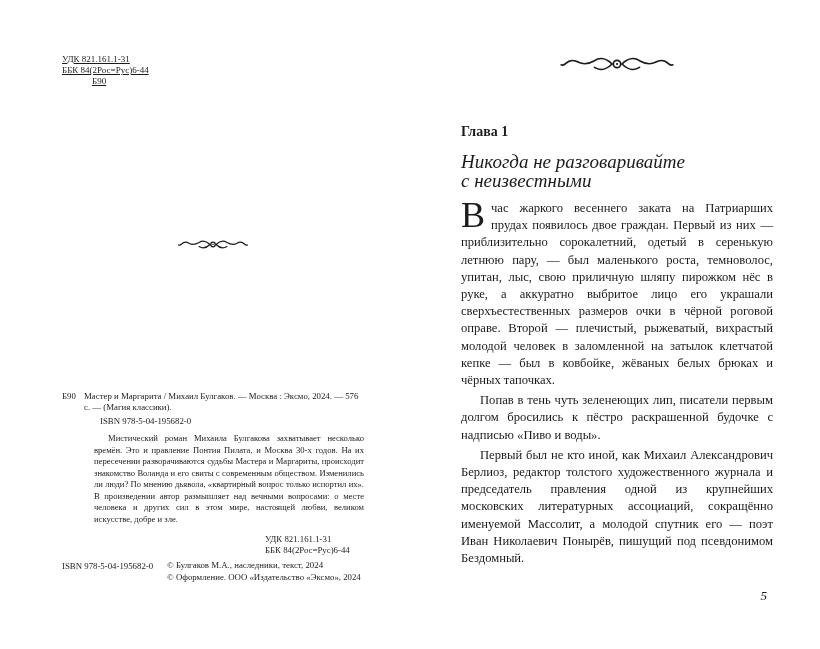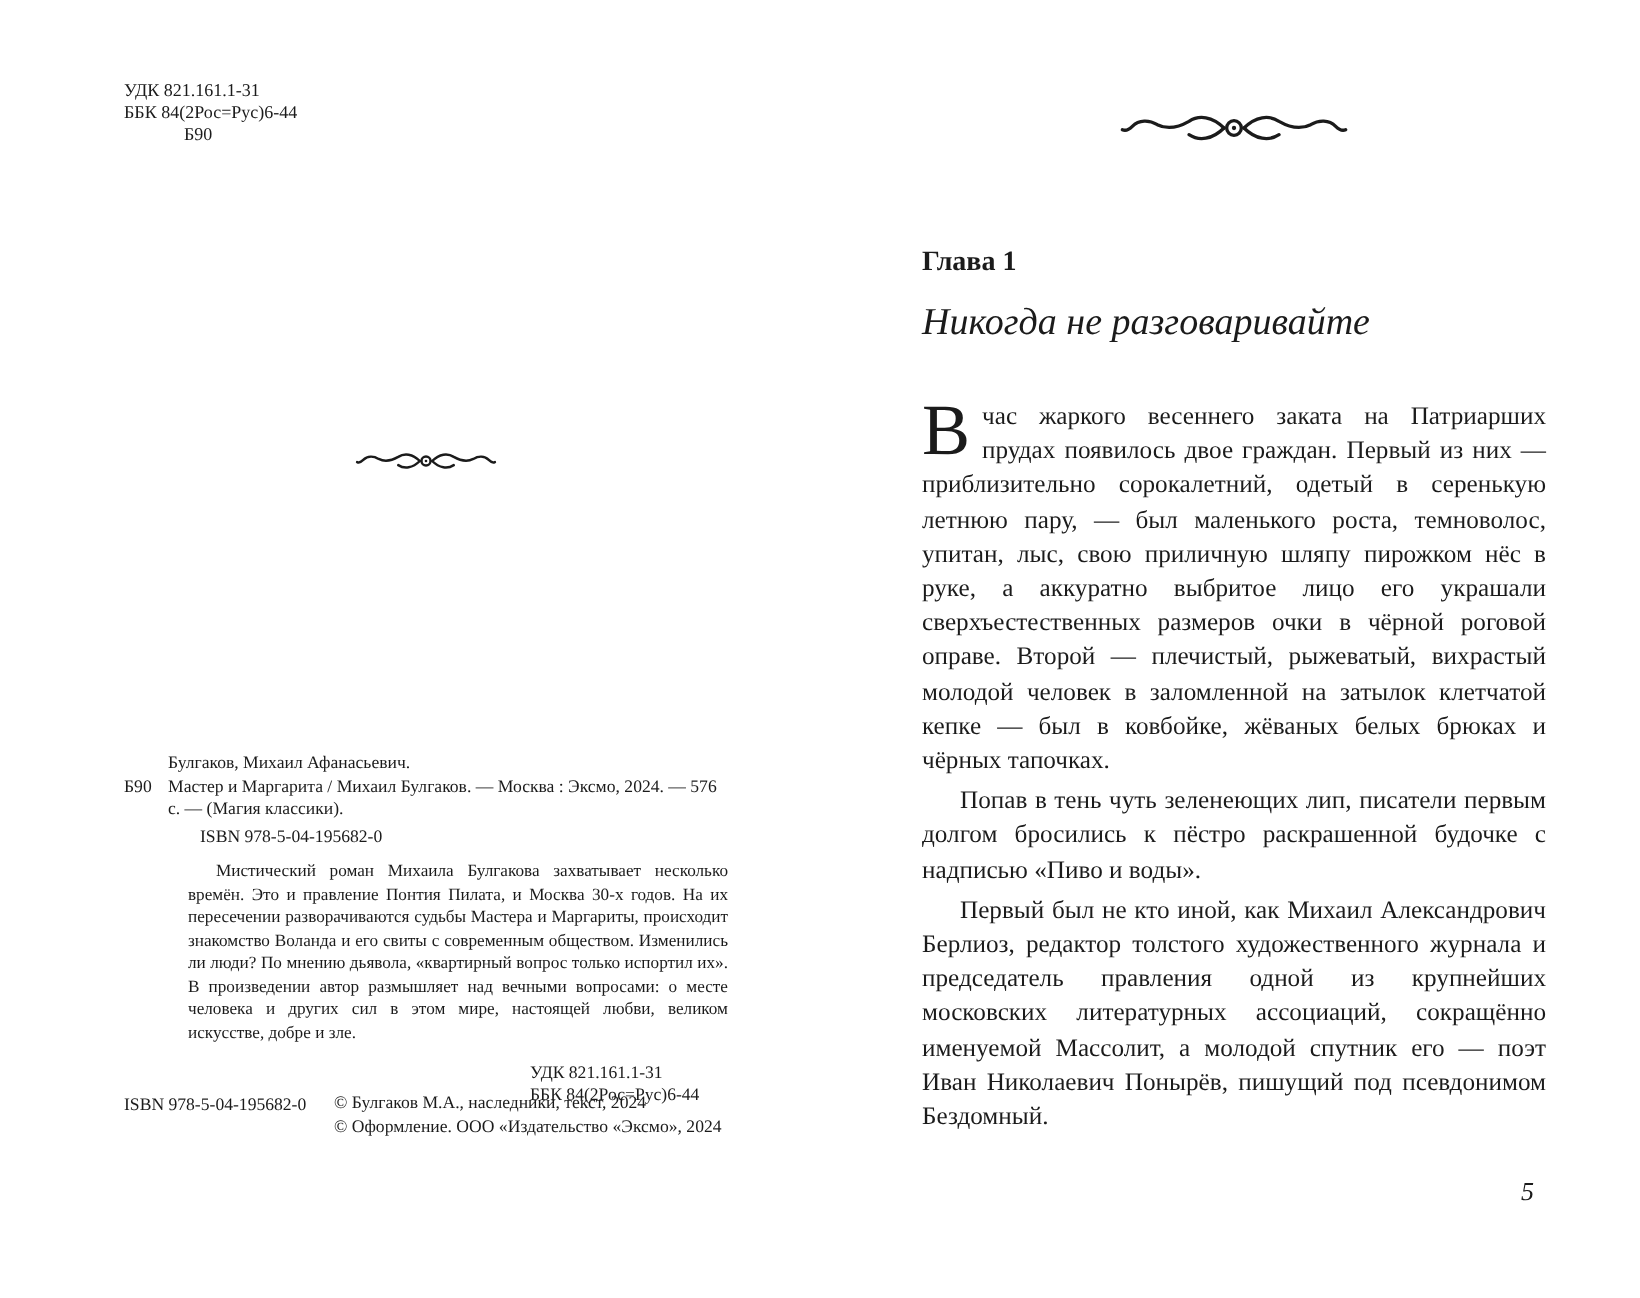--- a/index.html
+++ b/index.html
@@ -3,21 +3,21 @@
 <meta charset="utf-8">
 <style>
   html,body{margin:0;padding:0;}
   body{
     width:820px;height:649px;position:relative;overflow:hidden;
     background:#ffffff;color:#1b1b1b;
     font-family:"Liberation Serif",serif;
   }
   .page{position:absolute;}
   
-  .left-page{left:62px;top:38px;width:302px;height:575px;font-size:9px;line-height:11px;}
+  .left-page{left:62px;top:52px;width:302px;height:575px;font-size:9px;line-height:11px;text-decoration:underline;}
   .codes-top{margin-top:2px;}
   .codes-top .code-indent{padding-left:30px;}
   .orn-left{position:absolute;top:186px;left:0;width:100%;text-align:center;}
   .catalog{position:absolute;top:338px;left:0;width:100%;font-size:8.8px;line-height:11px;}
   .catalog-author{padding-left:22px;}
   .catalog-entry-row{position:relative;margin-top:1px;}
   .catalog-code{position:absolute;left:0;top:0;}
   .catalog-entry{margin-left:22px;}
   .catalog-isbn{margin-left:38px;margin-top:3px;}
   .annotation{margin-top:6px;text-align:justify;text-indent:14px;font-size:8.6px;line-height:11.5px;hyphens:auto;margin-left:32px;}
@@ -61,21 +61,20 @@
           <path d="M64 12 C57 5 49 4 43 8 C36 12 30 13 24 10 C19 7 13 7 9 11 C7 13 5 14 3 13"></path>
           <path d="M64 12 C57 19 49 20 43 16"></path>
           <path d="M76 12 C83 5 91 4 97 8 C104 12 110 13 116 10 C121 7 127 7 131 11 C133 13 135 14 137 13"></path>
           <path d="M76 12 C83 19 91 20 97 16"></path>
         </g>
       </svg>
     </span>
   </div>
 
   <div class="catalog">
-    <div class="catalog-author">Булгаков, Михаил Афанасьевич.</div>
     <div class="catalog-entry-row">
       <span class="catalog-code">Б90</span>
       <div class="catalog-entry">Мастер и Маргарита / Михаил Булгаков. — Москва : Эксмо, 2024. — 576 с. — (Магия классики).</div>
     </div>
     <div class="catalog-isbn">ISBN 978-5-04-195682-0</div>
     <div class="annotation">Мистический роман Михаила Булгакова захватывает несколько времён. Это и правление Понтия Пилата, и Москва 30-х годов. На их пересечении разворачиваются судьбы Мастера и Маргариты, происходит знакомство Воланда и его свиты с современным обществом. Изменились ли люди? По мнению дьявола, «квартирный вопрос только испортил их». В произведении автор размышляет над вечными вопросами: о месте человека и других сил в этом мире, настоящей любви, великом искусстве, добре и зле.</div>
     <div class="codes-bottom">
       <div>УДК 821.161.1-31</div>
       <div>ББК 84(2Рос=Рус)6-44</div>
     </div>
@@ -106,20 +105,21 @@
         </g>
       </svg>
     </span>
   </div>
 
 
   <div class="chapter-label">Глава 1</div>
 
   <div class="chapter-title">
     <span>Никогда не разговаривайте</span>
+    <span>с неизвестными</span>
   </div>
 
   <div class="body-text">
     <p>
       <span class="dropcap">В</span><span>час жаркого весеннего заката на Патриарших прудах появилось двое граждан. Первый из них — приблизительно сорокалетний, одетый в серенькую летнюю пару, — был маленького роста, темноволос, упитан, лыс, свою приличную шляпу пирожком нёс в руке, а аккуратно выбритое лицо его украшали сверхъестественных размеров очки в чёрной роговой оправе. Второй — плечистый, рыжеватый, вихрастый молодой человек в заломленной на затылок клетчатой кепке — был в ковбойке, жёваных белых брюках и чёрных тапочках.</span>
     </p>
     <p class="indented">Попав в тень чуть зеленеющих лип, писатели первым долгом бросились к пёстро раскрашенной будочке с надписью «Пиво и воды».</p>
     <p class="indented">Первый был не кто иной, как Михаил Александрович Берлиоз, редактор толстого художественного журнала и председатель правления одной из крупнейших московских литературных ассоциаций, сокращённо именуемой Массолит, а молодой спутник его — поэт Иван Николаевич Понырёв, пишущий под псевдонимом Бездомный.</p>
   </div>
 

